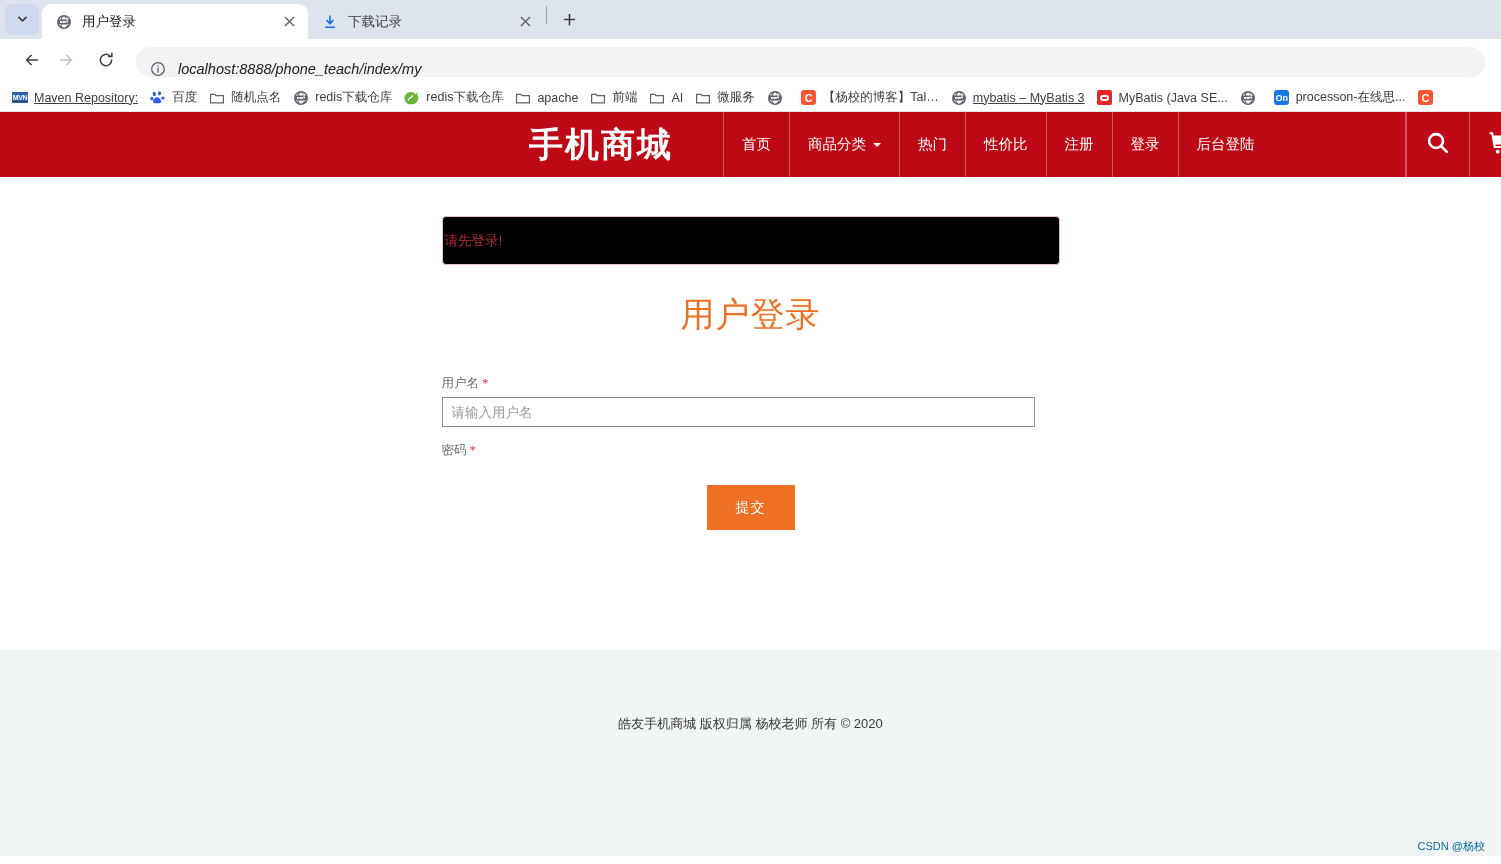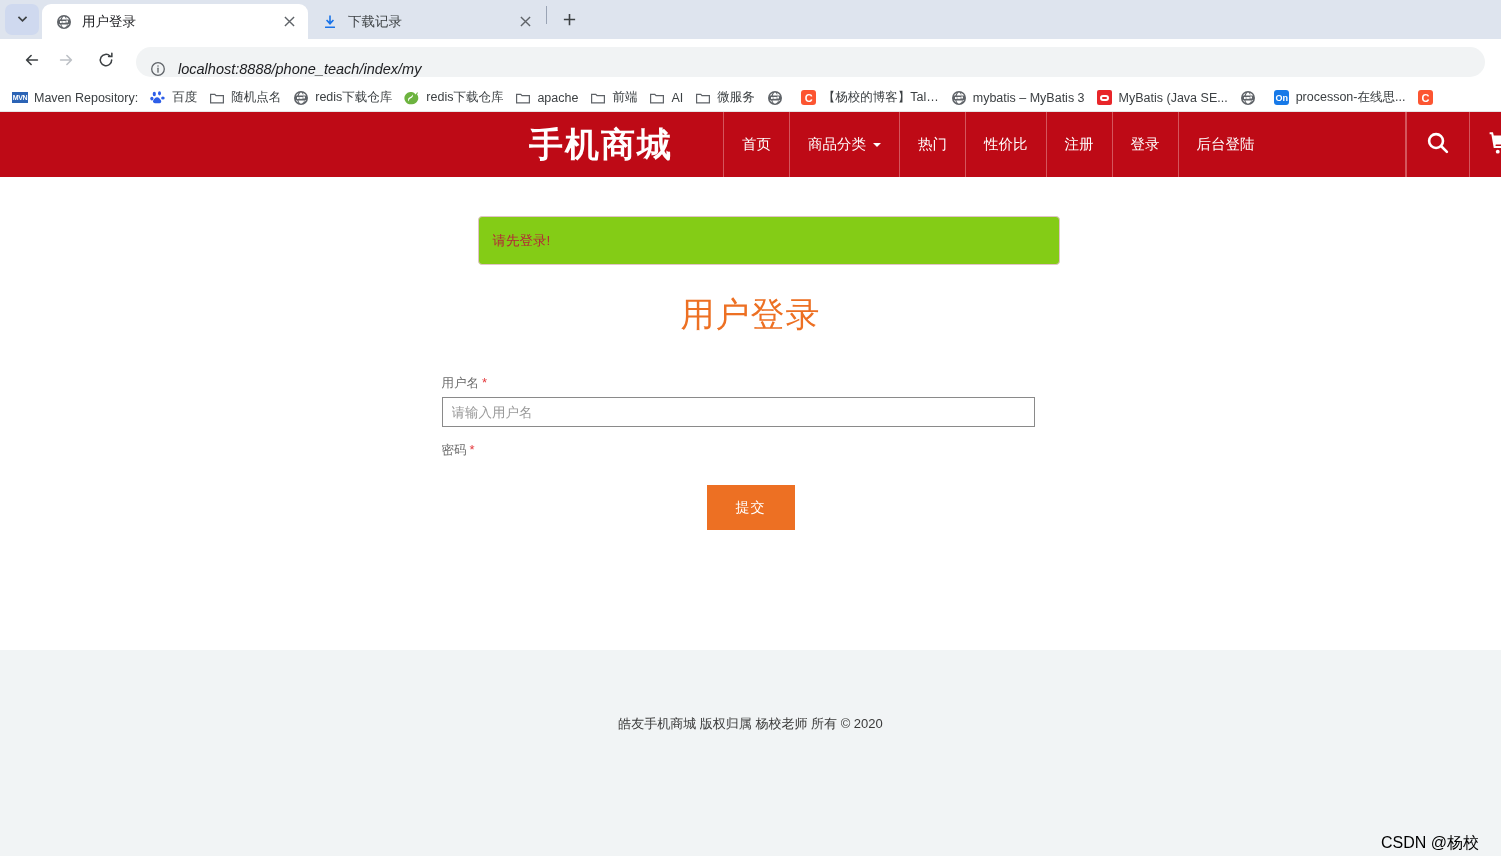--- a/index.html
+++ b/index.html
@@ -139,21 +139,21 @@
     white-space: nowrap;
     flex: 0 0 auto;
     max-width: 150px;
   }
   .bm-ico {
     width: 16px; height: 16px; margin-right: 6px;
     display:flex; align-items:center; justify-content:center;
     flex: 0 0 auto;
   }
   .bm-label { overflow: hidden; text-overflow: ellipsis; }
-  .bm.noflex { max-width: none; }
+  .bm.noflex { max-width: none; text-decoration: underline; }
 
   .ico-mvn {
     width: 16px; height: 11px; background: #2b63b5; color: #fff;
     font-size: 7px; font-weight: bold; letter-spacing: -0.3px;
     display:flex; align-items:center; justify-content:center;
     font-family: "Liberation Sans", sans-serif;
   }
   .ico-csdn {
     width: 15px; height: 15px; background: #fc5531; color: #fff;
     border-radius: 3px; font-size: 11px; font-weight: bold;
@@ -225,45 +225,45 @@
     min-height: 473px;
     background: #ffffff;
     padding-top: 0;
   }
   .container {
     width: 618px;
     margin: 0 auto;
     padding-top: 39px;
   }
   .alert {
-    background: #84cc16;
+    background: #000000;
     border: 1px solid #e0c4c6;
     border-radius: 4px;
     color: #b32a37;
     font-size: 13.5px;
-    padding: 16px 14px;
+    padding: 16px 2px;
     height: 49px;
     display: flex;
     align-items: center;
-    margin-left: 36px;
   }
   .form-title {
     text-align: center;
     color: #ed7023;
     font-size: 34px;
     font-weight: normal;
     margin-top: 27px;
     letter-spacing: 1px;
   }
   .form-area { margin-top: 37px; }
   .field-label {
     font-size: 12.5px;
     color: #6b6b6b;
     margin-bottom: 5px;
     display: block;
+    font-family: Liberation Serif, serif;
   }
   .req { color: #e4393c; font-size: 13px; margin-left: 3px; }
   .text-input {
     width: 593px;
     height: 30px;
     border: 1px solid #8a8a8a;
     background: #ffffff;
     font-size: 13.5px;
     color: #333;
     padding: 0 9px;
@@ -293,23 +293,23 @@
     padding-top: 65px;
   }
   .footer-text {
     font-size: 13px;
     color: #3a3a3a;
     height: 20px;
   }
 
   .watermark {
     position: absolute;
-    right: 22px; bottom: 10px;
-    font-size: 16px;
-    color: #000000;
+    right: 16px; bottom: 10px;
+    font-size: 11px;
+    color: #0369a1;
   }
   body { position: relative; }
 </style>
 </head>
 <body>
 
 <div class="browser">
 
   <div class="tabstrip">
     <div class="tabstrip-bg"></div>

